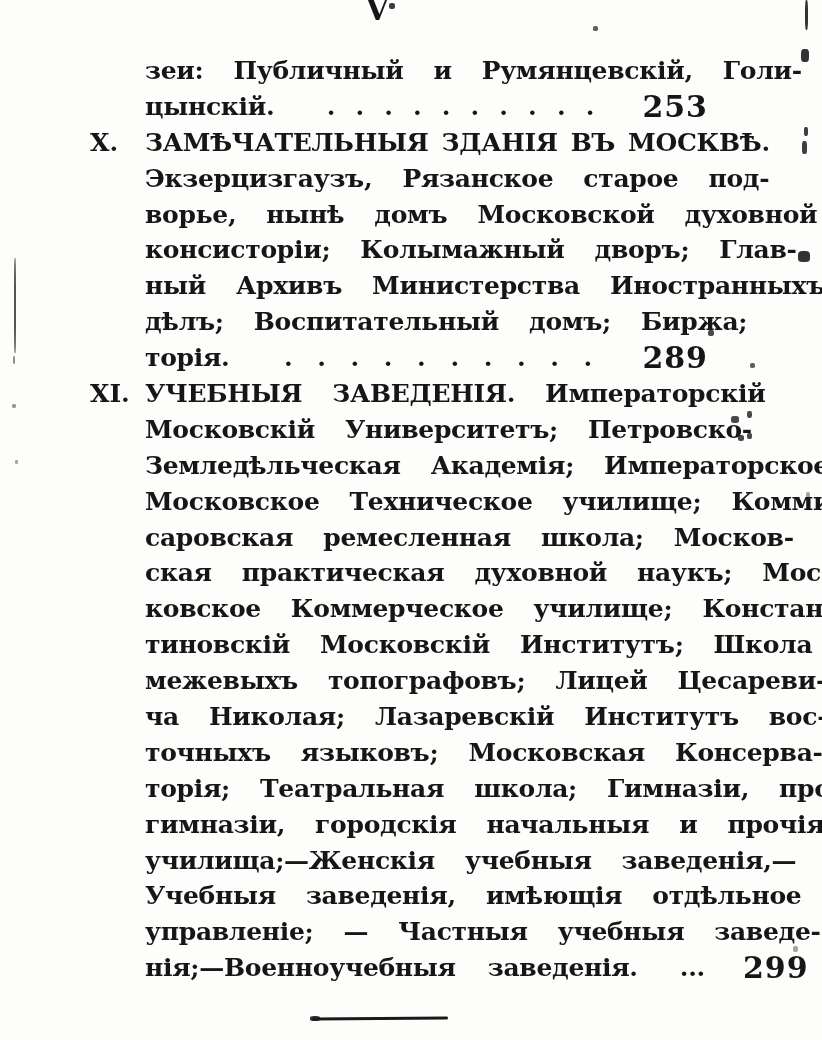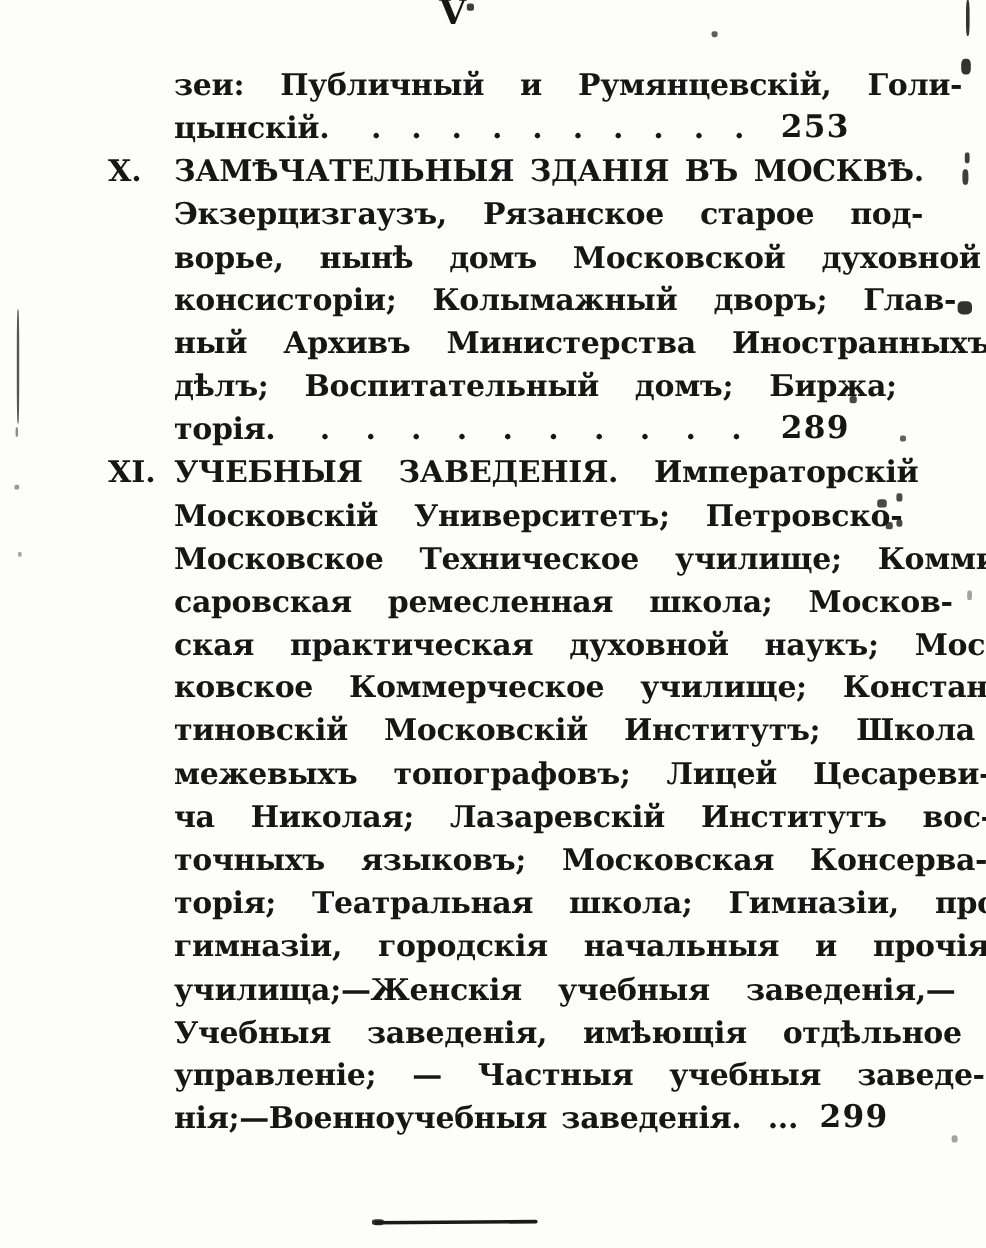--- a/index.html
+++ b/index.html
@@ -41,32 +41,32 @@
   }
   .line.indent { padding-left: 55px; }
   .words {
     flex: 1;
     display: flex;
     min-width: 0;
     letter-spacing: -0.3px;
   }
   .words.just { justify-content: space-between; gap: 30px; }
   .words.loose { justify-content: space-between; gap: 13px; }
-  .words.leaderline { justify-content: flex-start; gap: 12px; }
+  .words.leaderline { justify-content: flex-start; gap: 32px; }
   .leader {
     flex: 1;
     display: flex;
     justify-content: space-around;
     align-items: flex-end;
     padding: 0 6px 0 10px;
   }
   .leader span { font-size: 25px; }
   .pagenum {
     flex: none;
-    font-size: 26px;
+    font-size: 30px;
     letter-spacing: 1px;
   }
   .footer-rule {
     position: absolute;
     left: 312px;
     top: 1017px;
     width: 136px;
     height: 3px;
     background: #1a1a1a;
     border-radius: 2px;
@@ -186,20 +186,27 @@
           <span class="word">УЧЕБНЫЯ</span>
           <span class="word">ЗАВЕДЕНІЯ.</span>
           <span class="word">Императорскій</span>
         </div>
       </div>
       <div class="line indent">
         <div class="words just">
           <span class="word">Московскій</span>
           <span class="word">Университетъ;</span>
           <span class="word">Петровско-</span>
+        </div>
+      </div>
+      <div class="line indent">
+        <div class="words just">
+          <span class="word">Земледѣльческая</span>
+          <span class="word">Академія;</span>
+          <span class="word">Императорское</span>
         </div>
       </div>
       <div class="line indent">
         <div class="words just">
           <span class="word">Московское</span>
           <span class="word">Техническое</span>
           <span class="word">училище;</span>
           <span class="word">Комми-</span>
         </div>
       </div>

